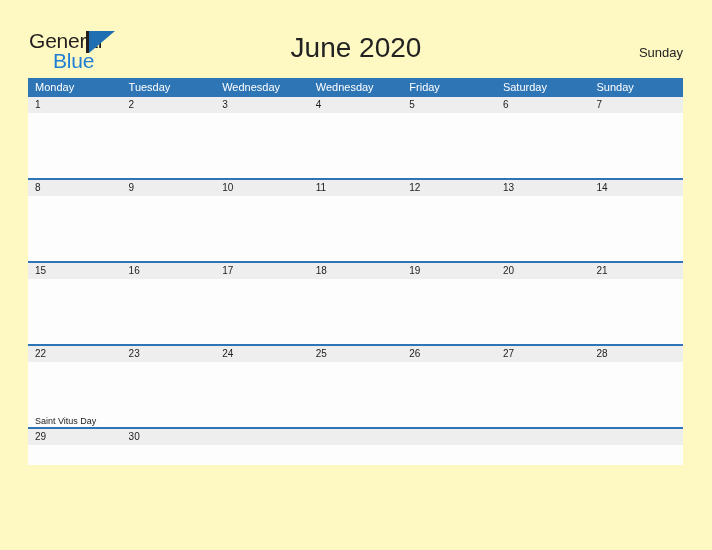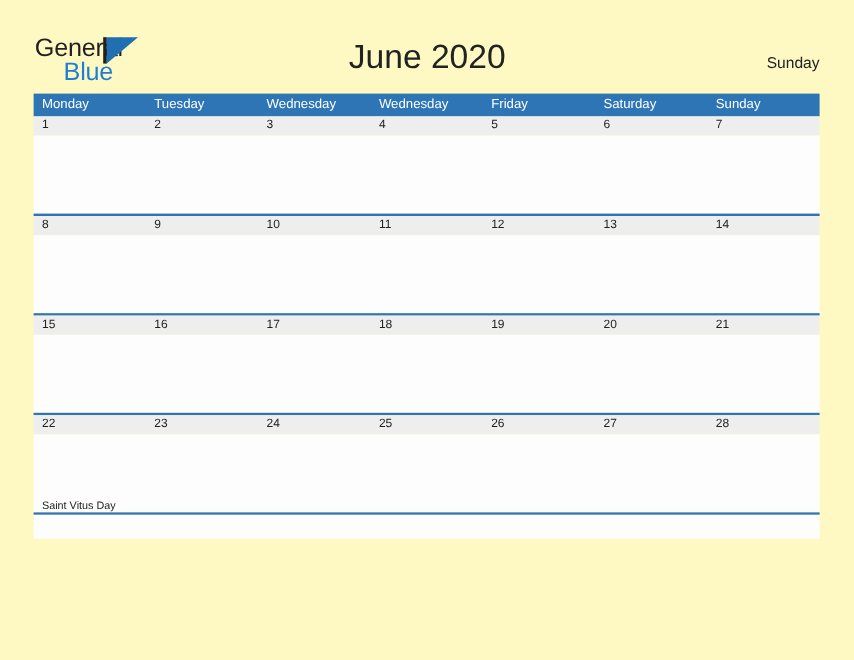--- a/index.html
+++ b/index.html
@@ -283,20 +283,29 @@
         <div class="bcell"></div>
         <div class="bcell"></div>
         <div class="bcell">
           <div class="event">Saint Vitus Day</div>
         </div>
       </div>
     </div>
 
     <div class="week last">
       <div class="rule"></div>
+      <div class="daterow">
+        <div class="dcell">29</div>
+        <div class="dcell">30</div>
+        <div class="dcell empty"></div>
+        <div class="dcell empty"></div>
+        <div class="dcell empty"></div>
+        <div class="dcell empty"></div>
+        <div class="dcell empty"></div>
+      </div>
       <div class="bodyrow">
         <div class="bcell"></div>
         <div class="bcell"></div>
         <div class="bcell"></div>
         <div class="bcell"></div>
         <div class="bcell"></div>
         <div class="bcell"></div>
         <div class="bcell"></div>
       </div>
     </div>

